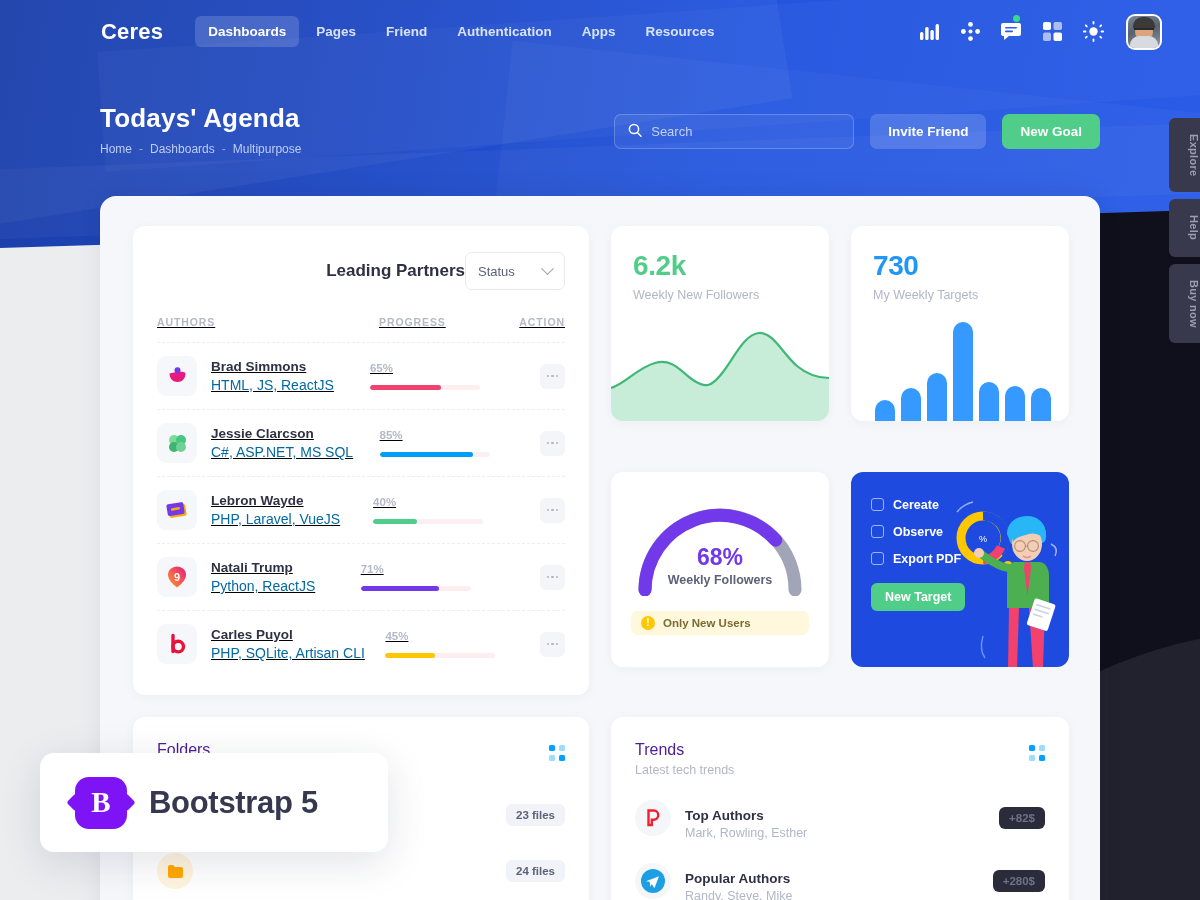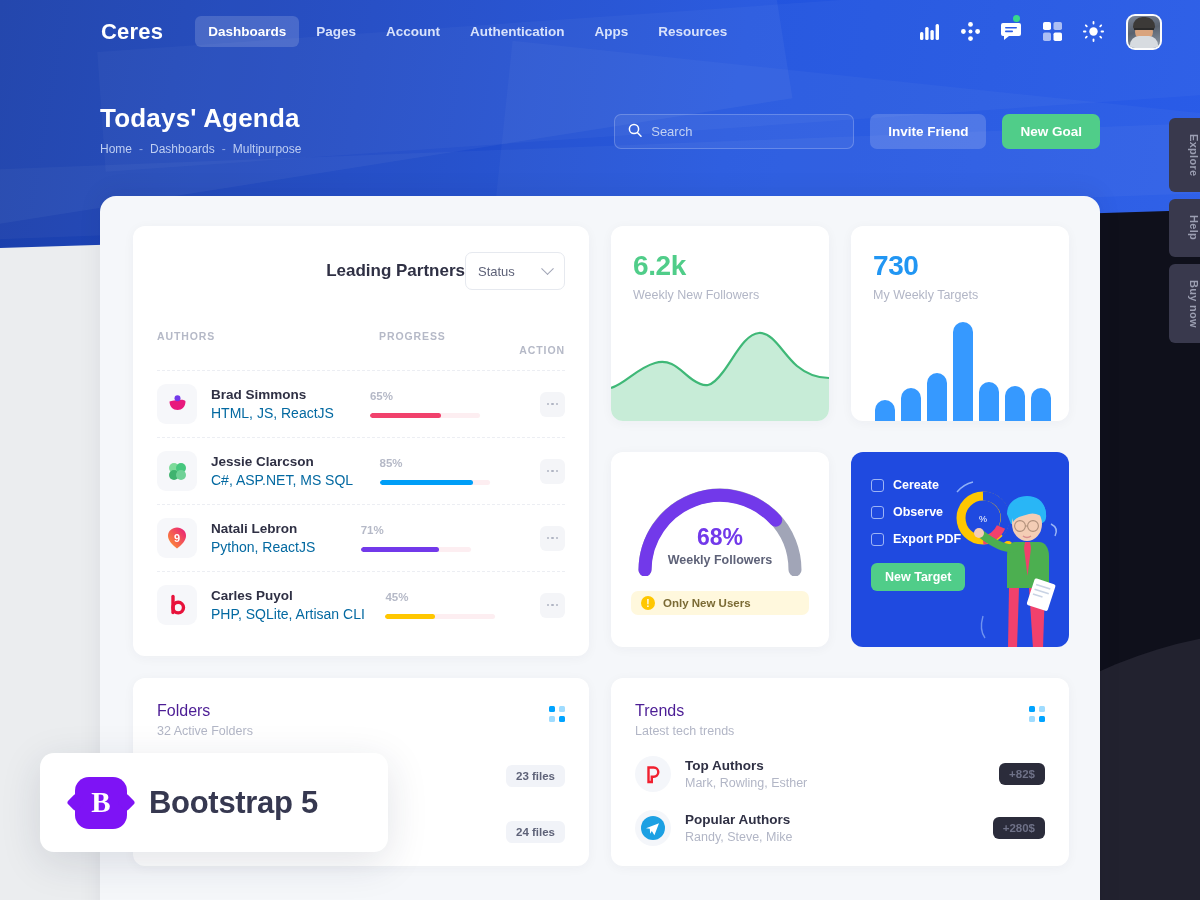--- a/index.html
+++ b/index.html
@@ -127,26 +127,26 @@
   
   .lp{ grid-column:1; grid-row:1 / span 2; padding:26px 24px 18px; }
   .lp-head{ display:flex; align-items:center; justify-content:flex-end; }
   .lp-title{ font-size:17px; font-weight:bold; color:#2f3044; }
   .select{
     width:100px; height:38px; border:1px solid #e6e9ef; border-radius:7px;
     display:flex; align-items:center; justify-content:space-between; padding:0 12px;
     font-size:13px; color:#5e6278; cursor:pointer; background:#fff;
   }
   .chev{ width:9px; height:9px; border-right:1.7px solid #a1a5b7; border-bottom:1.7px solid #a1a5b7; transform:rotate(45deg) translate(-2px,-2px); }
-  .tbl{ width:100%; margin-top:26px; }
+  .tbl{ width:100%; margin-top:26px;text-decoration:underline; }
   .tbl-head{ display:flex; align-items:center; font-size:10.5px; font-weight:bold;
     letter-spacing:.9px; color:#b5b9c7; padding-bottom:14px; }
   .col-a{ width:222px; }
   .col-p{ width:134px; }
-  .col-x{ width:52px; text-align:right; margin-left:auto;margin-top:28px; }
+  .col-x{ width:52px; text-align:right; margin-left:auto; }
   .row{ display:flex; align-items:center; padding:13px 0; border-top:1px dashed #eceef3; }
   .ava{
     width:40px; height:40px; border-radius:9px; background:#f6f7fa;
     display:flex; align-items:center; justify-content:center; flex:0 0 auto; margin-right:14px;
   }
   .nm{ font-size:13.5px; font-weight:bold; color:#2f3044; }
   .sub{ font-size:14px; color:#0369a1; margin-top:3px; }
   .prog{ width:134px; }
   .pct{ font-size:11.5px; font-weight:bold; color:#b5b9c7; }
   .bar{ margin-top:11px; height:5px; border-radius:3px; background:#fdeef1; overflow:hidden; width:110px;}
@@ -198,21 +198,21 @@
   .folders{ grid-column:1; padding:24px 24px 16px; }
   .trends{ grid-column:2 / span 2; padding:24px 24px 16px; }
   .c-title{ font-size:16px; font-weight:normal; color:#4c1d95; }
   .c-sub{ font-size:12.5px; color:#b2b6c6; margin-top:4px; }
   .c-head{ display:flex; align-items:flex-start; justify-content:space-between; }
   .squares{ display:grid; grid-template-columns:6px 6px; gap:4px; cursor:pointer; margin-top:4px;}
   .squares i{ width:6px; height:6px; border-radius:1.5px; background:#00a3ff; display:block;}
   .squares i.pale{ background:#9fdcff; }
   .f-row{ display:flex; align-items:center; margin-top:20px; }
   .f-ico{ width:36px; height:36px; border-radius:50%; display:flex; align-items:center; justify-content:center; flex:0 0 auto; margin-right:14px;}
-  .f-nm{ font-size:13.5px; font-weight:bold; color:#2f3044; }
+  .f-nm{ font-size:13.5px; font-weight:bold; color:#2f3044;margin-top:13px; }
   .f-sub{ font-size:12.5px; color:#b2b6c6; margin-top:3px; }
   .pill{
     margin-left:auto; background:#f1f3f8; border-radius:6px; padding:5px 10px;
     font-size:11.5px; font-weight:bold; color:#5e6278;
   }
   .trends .pill{ background:#2b2c3b; color:#6e7187; }
   .t-row{ display:flex; align-items:center; margin-top:18px; }
   .t-ico{ width:36px; height:36px; border-radius:50%; background:#f4f6fa; display:flex; align-items:center; justify-content:center; flex:0 0 auto; margin-right:14px;}
 
   
@@ -261,21 +261,21 @@
   </div>
 
   <div class="sheet"></div>
   <div class="dark-circle2"></div>
 
   <div class="navbar">
     <div class="brand">Ceres</div>
     <div class="nav-links">
       <div class="nav-link active">Dashboards</div>
       <div class="nav-link">Pages</div>
-      <div class="nav-link">Account</div>
+      <div class="nav-link">Friend</div>
       <div class="nav-link">Authentication</div>
       <div class="nav-link">Apps</div>
       <div class="nav-link">Resources</div>
     </div>
     <div class="nav-right">
       <div class="nav-icon">
         <svg width="19" height="17" viewBox="0 0 19 17">
             <g fill="#fff">
           <rect x="0" y="9" width="3.4" height="8" rx="1.5"></rect>
           <rect x="5.2" y="4" width="3.4" height="13" rx="1.5"></rect>
@@ -427,36 +427,60 @@
                 <i style="width:85%;background:#009ef7"></i>
               </div>
           </div>
           <div class="dots-btn">
               <b></b>
               <b></b>
               <b></b>
             </div>
         </div>
 
+        <div class="row">
+          <div class="ava">
+            <svg width="24" height="22" viewBox="0 0 24 22">
+              <rect x="4" y="6" width="17" height="12" rx="2" fill="#ffa800" transform="rotate(-9 12 12)"></rect>
+              <rect x="2" y="4" width="17" height="12" rx="2" fill="#7239ea" transform="rotate(-9 11 10)"></rect>
+              <rect x="6" y="8.5" width="9" height="2.6" rx="1" fill="#ffa800" transform="rotate(-9 11 10)"></rect>
+            </svg>
+          </div>
+          <div>
+            <div class="nm">Lebron Wayde</div>
+            <div class="sub">PHP, Laravel, VueJS</div>
+          </div>
+          <div class="prog" style="margin-left:auto;width:134px">
+            <div class="pct">40%</div>
+            <div class="bar">
+                <i style="width:40%;background:#50cd89"></i>
+              </div>
+          </div>
+          <div class="dots-btn">
+              <b></b>
+              <b></b>
+              <b></b>
+            </div>
+        </div>
 
         <div class="row">
           <div class="ava">
             <svg width="24" height="24" viewBox="0 0 24 24">
               <defs>
                   <linearGradient id="g9" x1="0" y1="1" x2="1" y2="0">
                 <stop offset="0" stop-color="#ff9a2b"></stop>
                     <stop offset="1" stop-color="#e8197d"></stop>
               </linearGradient>
                 </defs>
               <path d="M12 1.5c5 0 9 3.6 9 8.3 0 5.4-5.1 9.6-9 12.7-3.9-3.1-9-7.3-9-12.7C3 5.1 7 1.5 12 1.5z" fill="url(#g9)"></path>
               <text x="12" y="15.5" font-size="11" font-weight="bold" fill="#fff" text-anchor="middle" font-family="Liberation Sans, sans-serif">9</text>
             </svg>
           </div>
           <div>
-            <div class="nm">Natali Lebron</div>
+            <div class="nm">Natali Trump</div>
             <div class="sub">Python, ReactJS</div>
           </div>
           <div class="prog" style="margin-left:auto;width:134px">
             <div class="pct">71%</div>
             <div class="bar">
                 <i style="width:71%;background:#7239ea"></i>
               </div>
           </div>
           <div class="dots-btn">
               <b></b>

